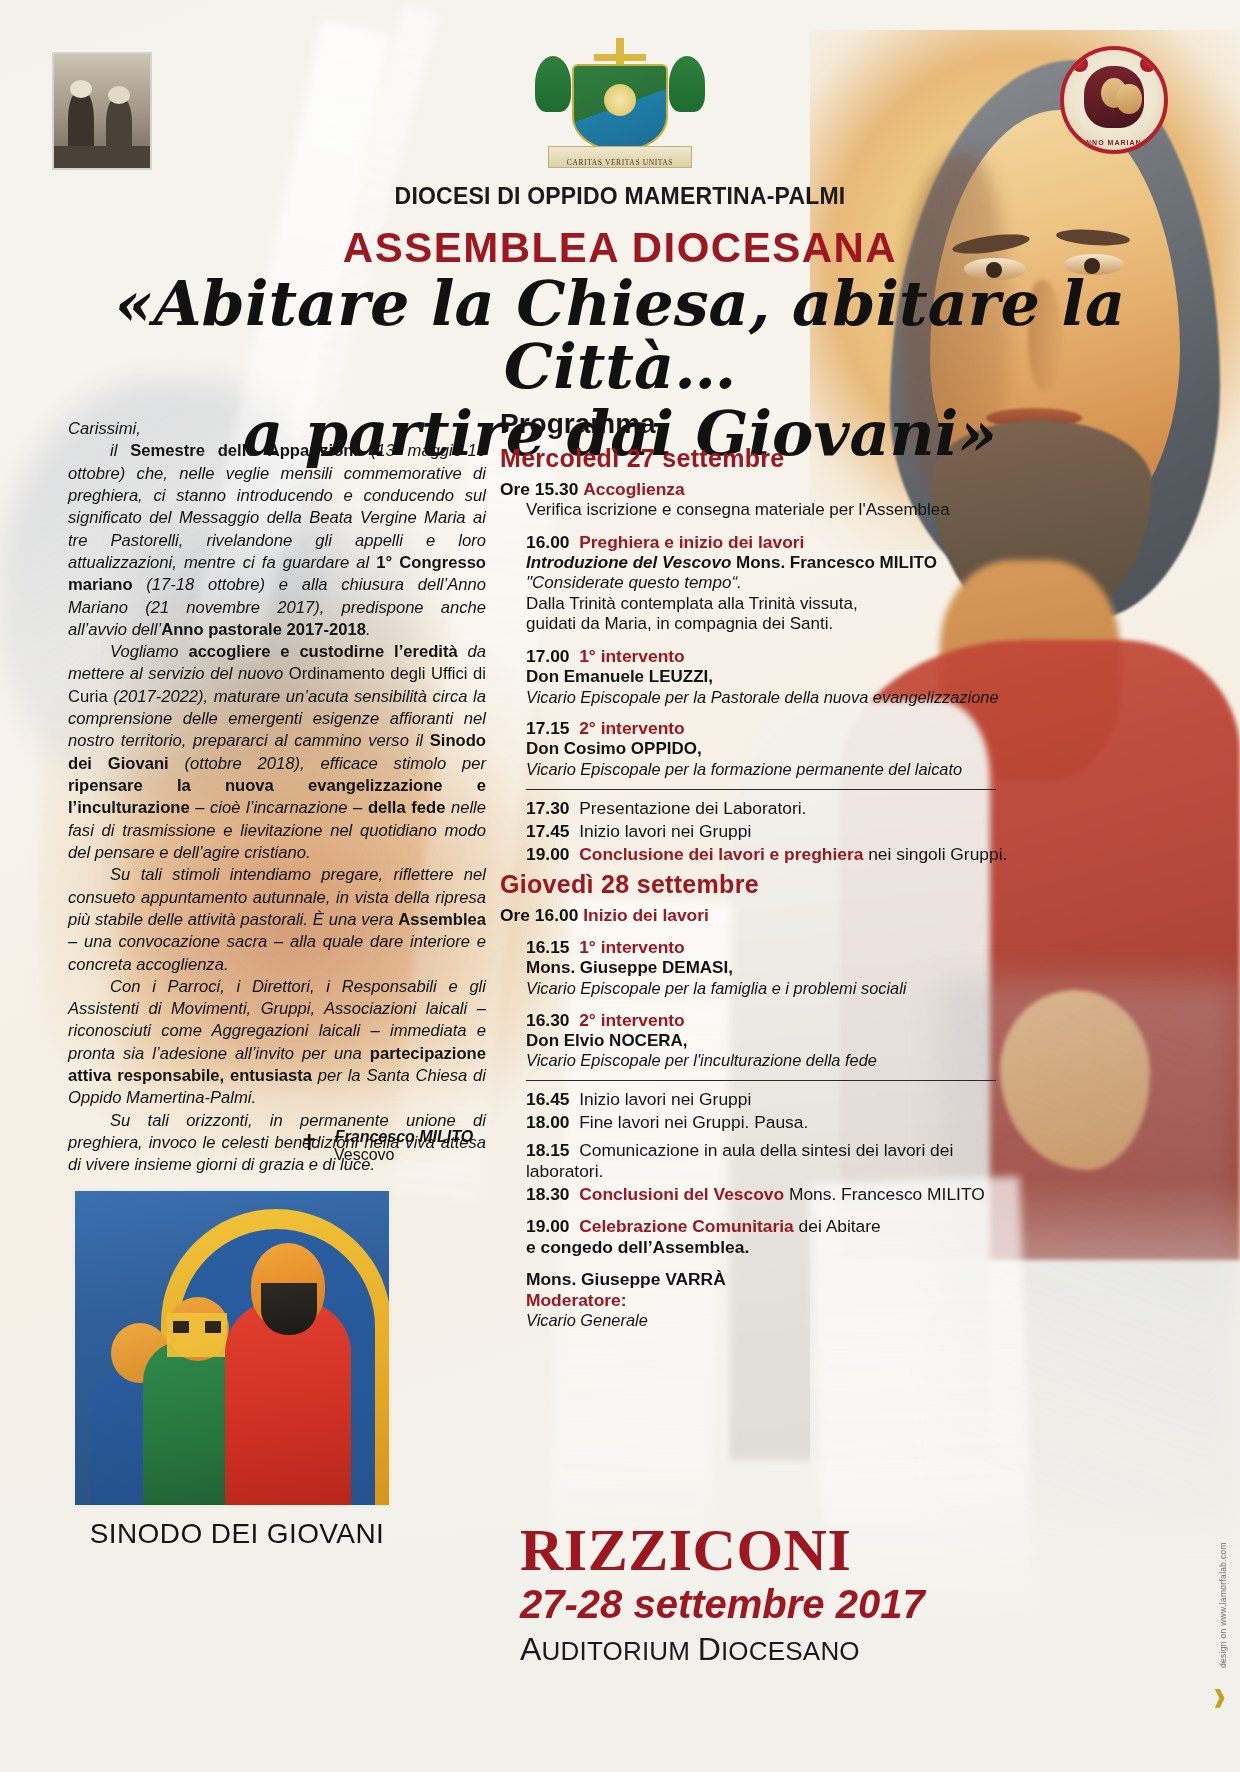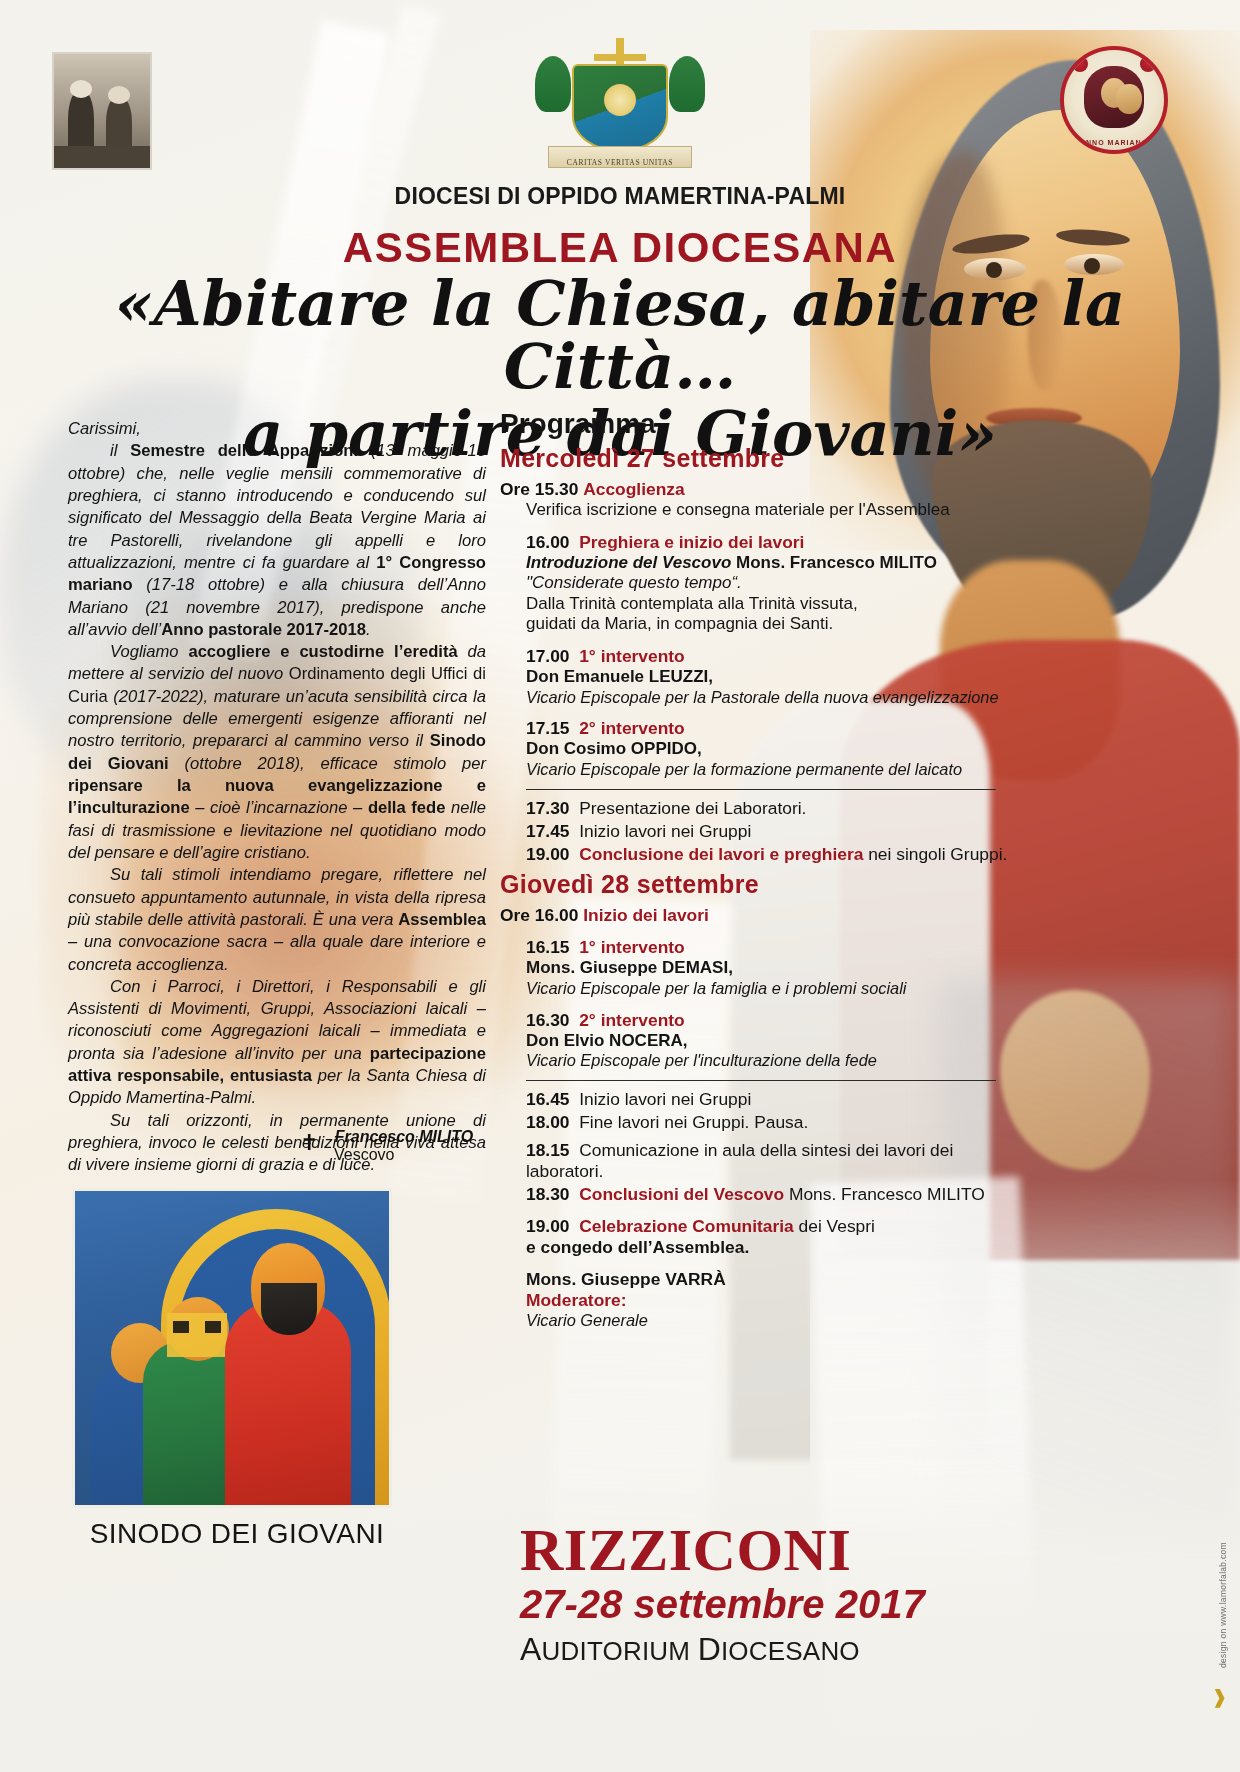--- a/index.html
+++ b/index.html
@@ -563,21 +563,21 @@
     <div class="row">
       <div class="line indent"><span class="time">18.00</span>&nbsp; <span>Fine lavori nei Gruppi. Pausa.</span></div>
     </div>
     <div class="row gap-s">
       <div class="line indent"><span class="time">18.15</span>&nbsp; <span>Comunicazione in aula della sintesi dei lavori dei laboratori.</span></div>
     </div>
     <div class="row">
       <div class="line indent"><span class="time">18.30</span>&nbsp; <span class="red">Conclusioni del Vescovo</span><span> Mons. Francesco MILITO</span></div>
     </div>
     <div class="row gap">
-      <div class="line indent"><span class="time">19.00</span>&nbsp; <span class="red">Celebrazione Comunitaria</span><span> dei Vespri</span></div>
+      <div class="line indent"><span class="time">19.00</span>&nbsp; <span class="red">Celebrazione Comunitaria</span><span> dei Abitare</span></div>
       <div class="line indent" style="font-weight:bold">e congedo dell’Assemblea.</div>
     </div>
 
     <div class="row gap">
       <div class="line indent bold">Mons. Giuseppe VARRÀ</div>
       <div class="line indent red">Moderatore:</div>
       <div class="sub indent">Vicario Generale</div>
     </div>
   </div>
 

